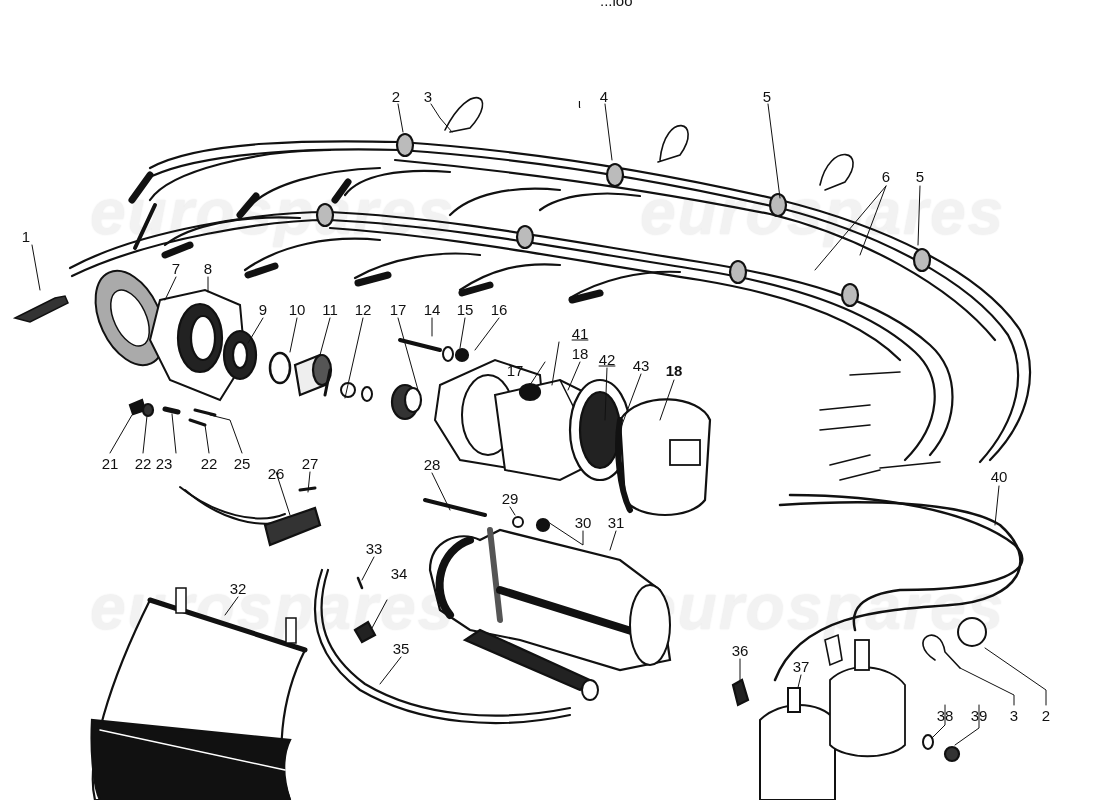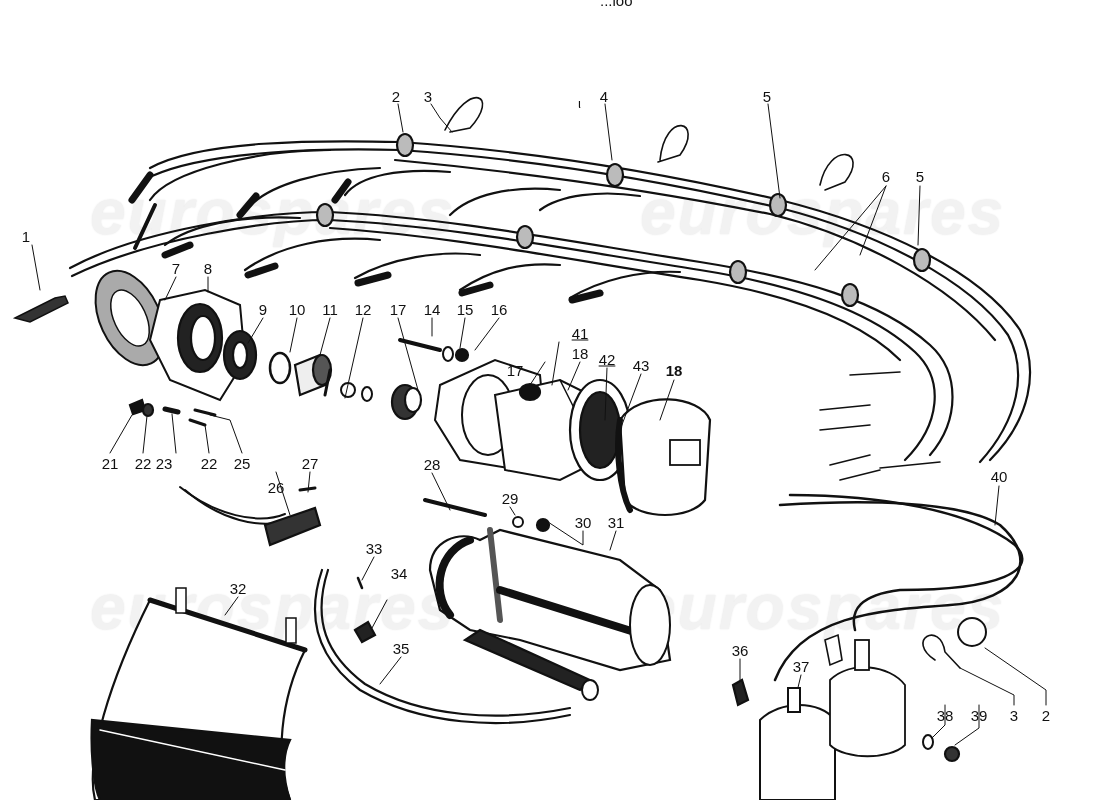--- a/index.html
+++ b/index.html
@@ -256,21 +256,21 @@
   <div class="callout" style="left:515px;top:353px;margin-top:17px;">17</div>
   <div class="callout" style="left:580px;top:353px;">18</div>
   <div class="callout" style="left:607px;top:359px;text-decoration:underline;">42</div>
   <div class="callout" style="left:641px;top:365px;text-align:center;">43</div>
   <div class="callout" style="left:674px;top:370px;font-weight:bold;">18</div>
   <div class="callout" style="left:110px;top:463px;">21</div>
   <div class="callout" style="left:143px;top:463px;text-align:right;">22</div>
   <div class="callout" style="left:164px;top:463px;">23</div>
   <div class="callout" style="left:209px;top:463px;">22</div>
   <div class="callout" style="left:242px;top:463px;">25</div>
-  <div class="callout" style="left:276px;top:487px;">26</div>
+  <div class="callout" style="left:276px;top:473px;">26</div>
   <div class="callout" style="left:310px;top:463px;">27</div>
   <div class="callout" style="left:432px;top:464px;">28</div>
   <div class="callout" style="left:510px;top:498px;">29</div>
   <div class="callout" style="left:583px;top:522px;">30</div>
   <div class="callout" style="left:616px;top:522px;">31</div>
   <div class="callout" style="left:999px;top:476px;">40</div>
   <div class="callout" style="left:374px;top:548px;">33</div>
   <div class="callout" style="left:238px;top:588px;">32</div>
   <div class="callout" style="left:387px;top:573px;margin-left:12px;">34</div>
   <div class="callout" style="left:401px;top:648px;">35</div>

